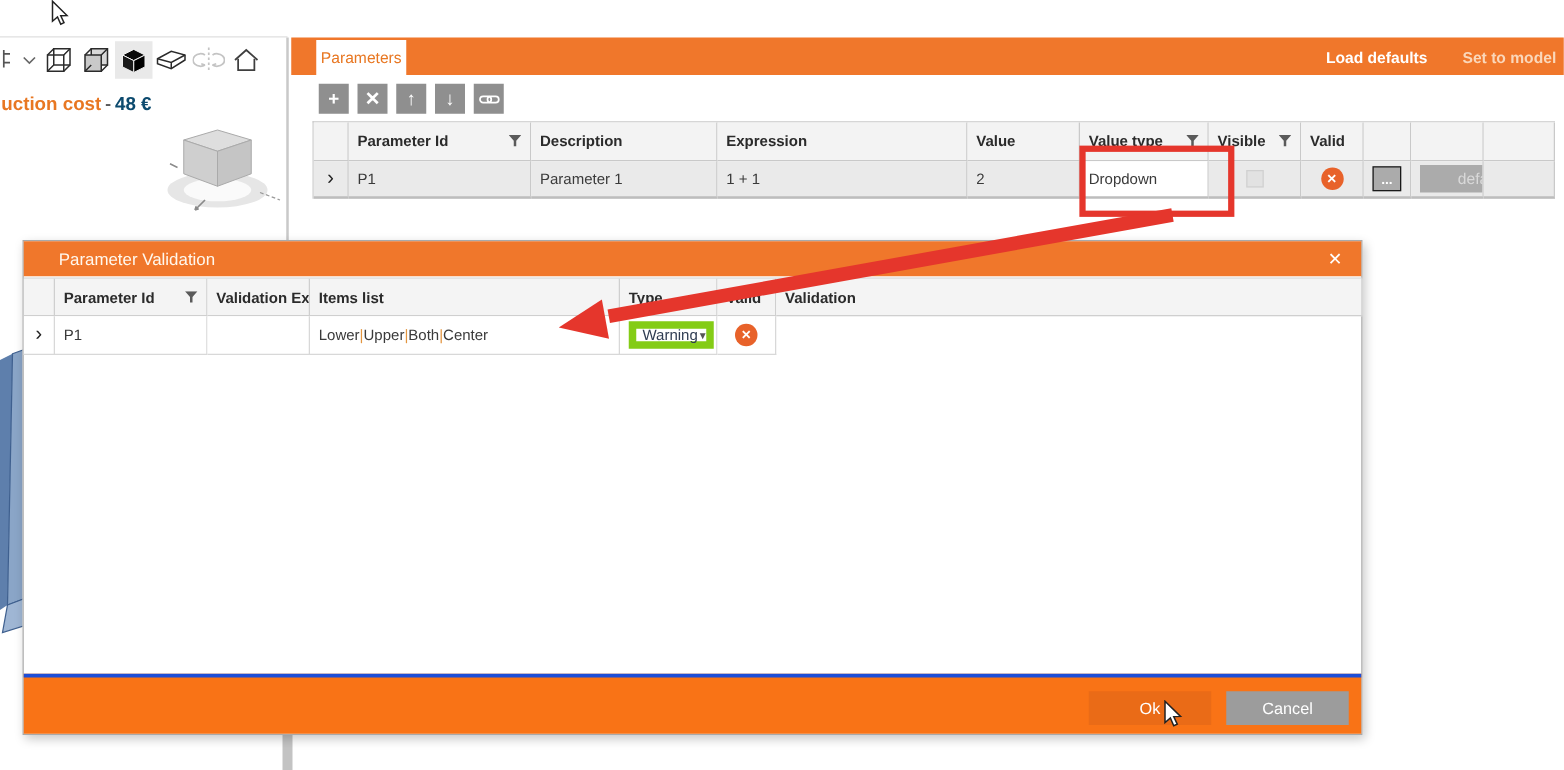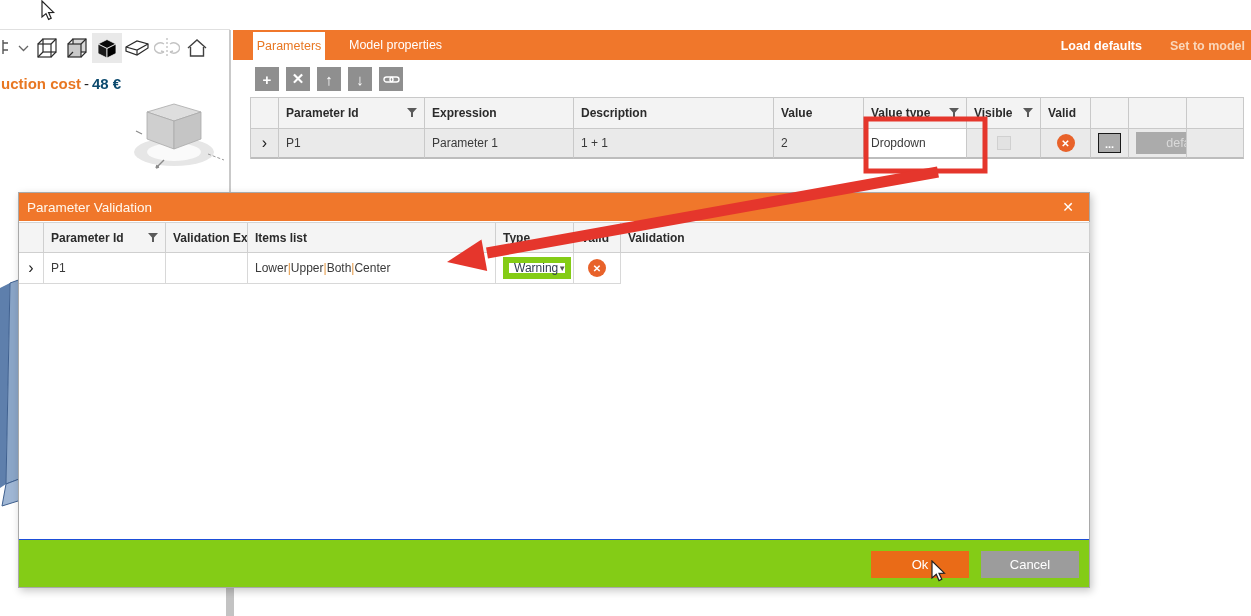--- a/index.html
+++ b/index.html
@@ -74,21 +74,21 @@
     display:flex; align-items:center; justify-content:center; margin:0 auto;padding-left:48px;
   }
 
   
   .dialog {
     position:absolute; left:18px; top:192px; width:1072px; height:396px; background:#fff;
     border:1px solid #a9a9a9; box-shadow:2px 3px 8px rgba(0,0,0,.22); z-index:10;
   }
   .dlg-title {
     position:absolute; left:0; top:0; width:100%; height:28px; background:#f0772b;
-    color:#fff8ee; font-size:13.5px; display:flex; align-items:center; padding-left:8px;
+    color:#fff8ee; font-size:13.5px; display:flex; align-items:center; padding-left:28px;
   }
   .dlg-close {
     position:absolute; right:10px; top:4px; width:22px; height:20px; color:#fff; font-size:14px;
     display:flex; align-items:center; justify-content:center; font-weight:normal;
   }
   .dtable {
     position:absolute; left:0; top:29px; width:1071px;
     display:grid; grid-template-columns:25px 122px 82px 248px 78px 47px 1fr;
     border-top:1px solid #d4d4d4; font-size:12px;
   }
@@ -103,21 +103,21 @@
   }
   .navy { color:#44546a; }
   .pipe { color:#e3953f; }
   .wselect {
     width:68px; height:22px; background:#fff; border:6px solid #84cc16; display:flex; align-items:center;
     justify-content:space-between; padding:0 5px; color:#2f3c52; font-size:12px;
   }
   .wselect .arrow { font-size:8px; color:#555; }
   .vmsg { display:flex; gap:12px; align-items:center; }
   .dlg-footer {
-    position:absolute; left:0; bottom:0; width:100%; height:48px; background:#84cc16; border-top:1px solid #1d4ed8;margin-top:30px;
+    position:absolute; left:0; bottom:0; width:100%; height:48px; background:#f97316; border-top:3px solid #1d4ed8;margin-top:30px;
   }
   .btn-ok {
     position:absolute; left:852px; top:11px; width:98px; height:27px; background:#ea6b17; color:#fff;
     font-size:13px; display:flex; align-items:center; justify-content:center; border:none;
   }
   .btn-cancel {
     position:absolute; left:962px; top:11px; width:98px; height:27px; background:#9c9c9c; color:#fff;
     font-size:13px; display:flex; align-items:center; justify-content:center; border:none;
   }
 
@@ -208,21 +208,20 @@
   <svg width="60" height="235" viewBox="0 0 60 235">
     <polygon points="0,10 10,5 6,206 0,210" fill="#5e7fac"></polygon>
     <polygon points="10,5 24,0 57,140 43,192 6,206" fill="#8aa5c7" stroke="#3f608f" stroke-width="1"></polygon>
     <path d="M24,0 L57,140" stroke="#b9c8de" stroke-width="1.5" fill="none"></path>
     <polygon points="6,206 43,192 34,218 2,228" fill="#9fb6d4" stroke="#3f608f" stroke-width="1"></polygon>
   </svg>
 </div>
 
 <div class="tabbar">
   <div class="tab-active">Parameters</div>
-  <div class="tab-inactive">Model properties</div>
   <div class="tabbar-actions">
     <span class="act-strong">Load defaults</span>
     <span class="act-soft">Set to model</span>
   </div>
 </div>
 
 <div class="grid-toolbar">
   <div class="gtb-btn">+</div>
   <div class="gtb-btn">✕</div>
   <div class="gtb-btn">↑</div>
@@ -237,24 +236,24 @@
 
 <div class="ptable">
   <div class="hc"></div>
   <div class="hc">
     <span>Parameter Id</span>
     <svg width="10" height="10" viewBox="0 0 10 10">
         <path d="M0,0 H10 L6,4.5 V9 H4 V4.5 Z" fill="#5a5a5a"></path>
       </svg>
   </div>
   <div class="hc">
+      <span>Description</span>
+    </div>
+  <div class="hc">
       <span>Expression</span>
-    </div>
-  <div class="hc">
-      <span>Description</span>
     </div>
   <div class="hc">
       <span>Value</span>
     </div>
   <div class="hc">
     <span>Value type</span>
     <svg width="10" height="10" viewBox="0 0 10 10">
         <path d="M0,0 H10 L6,4.5 V9 H4 V4.5 Z" fill="#5a5a5a"></path>
       </svg>
   </div>

